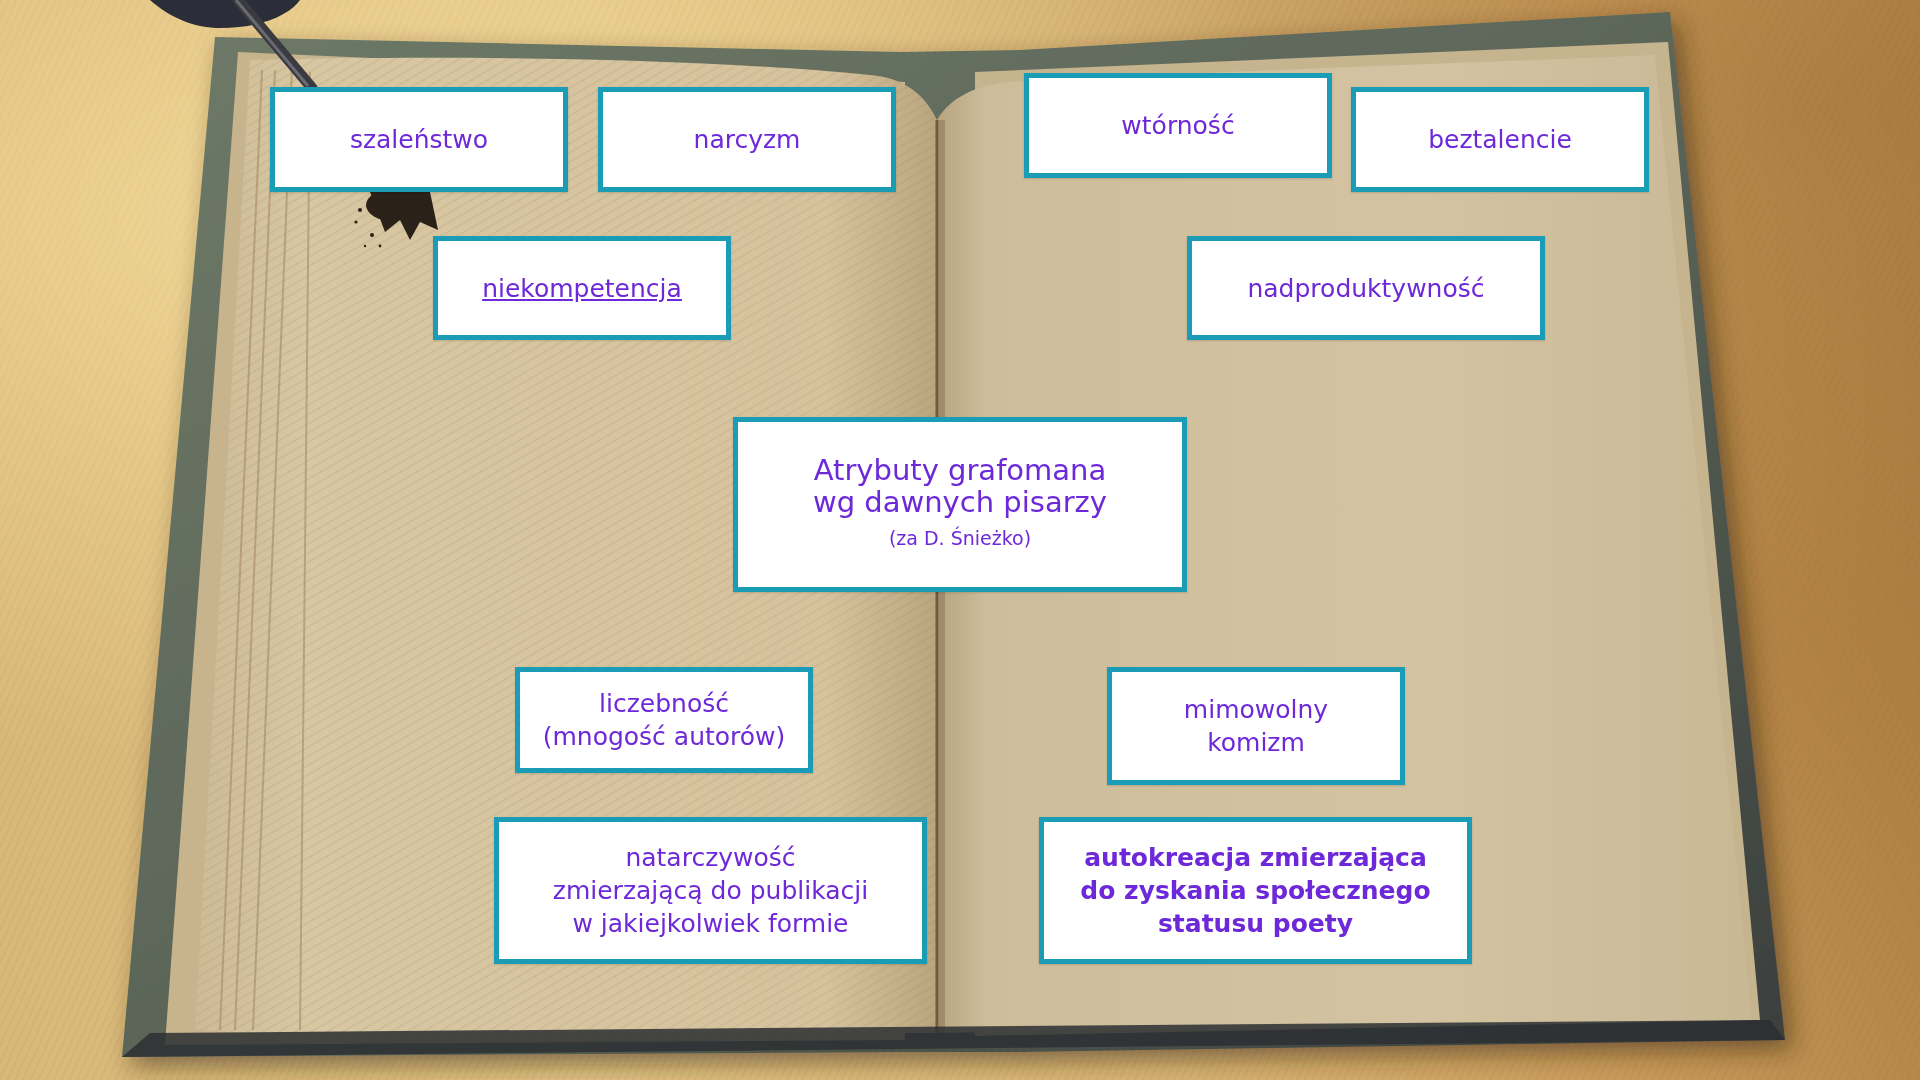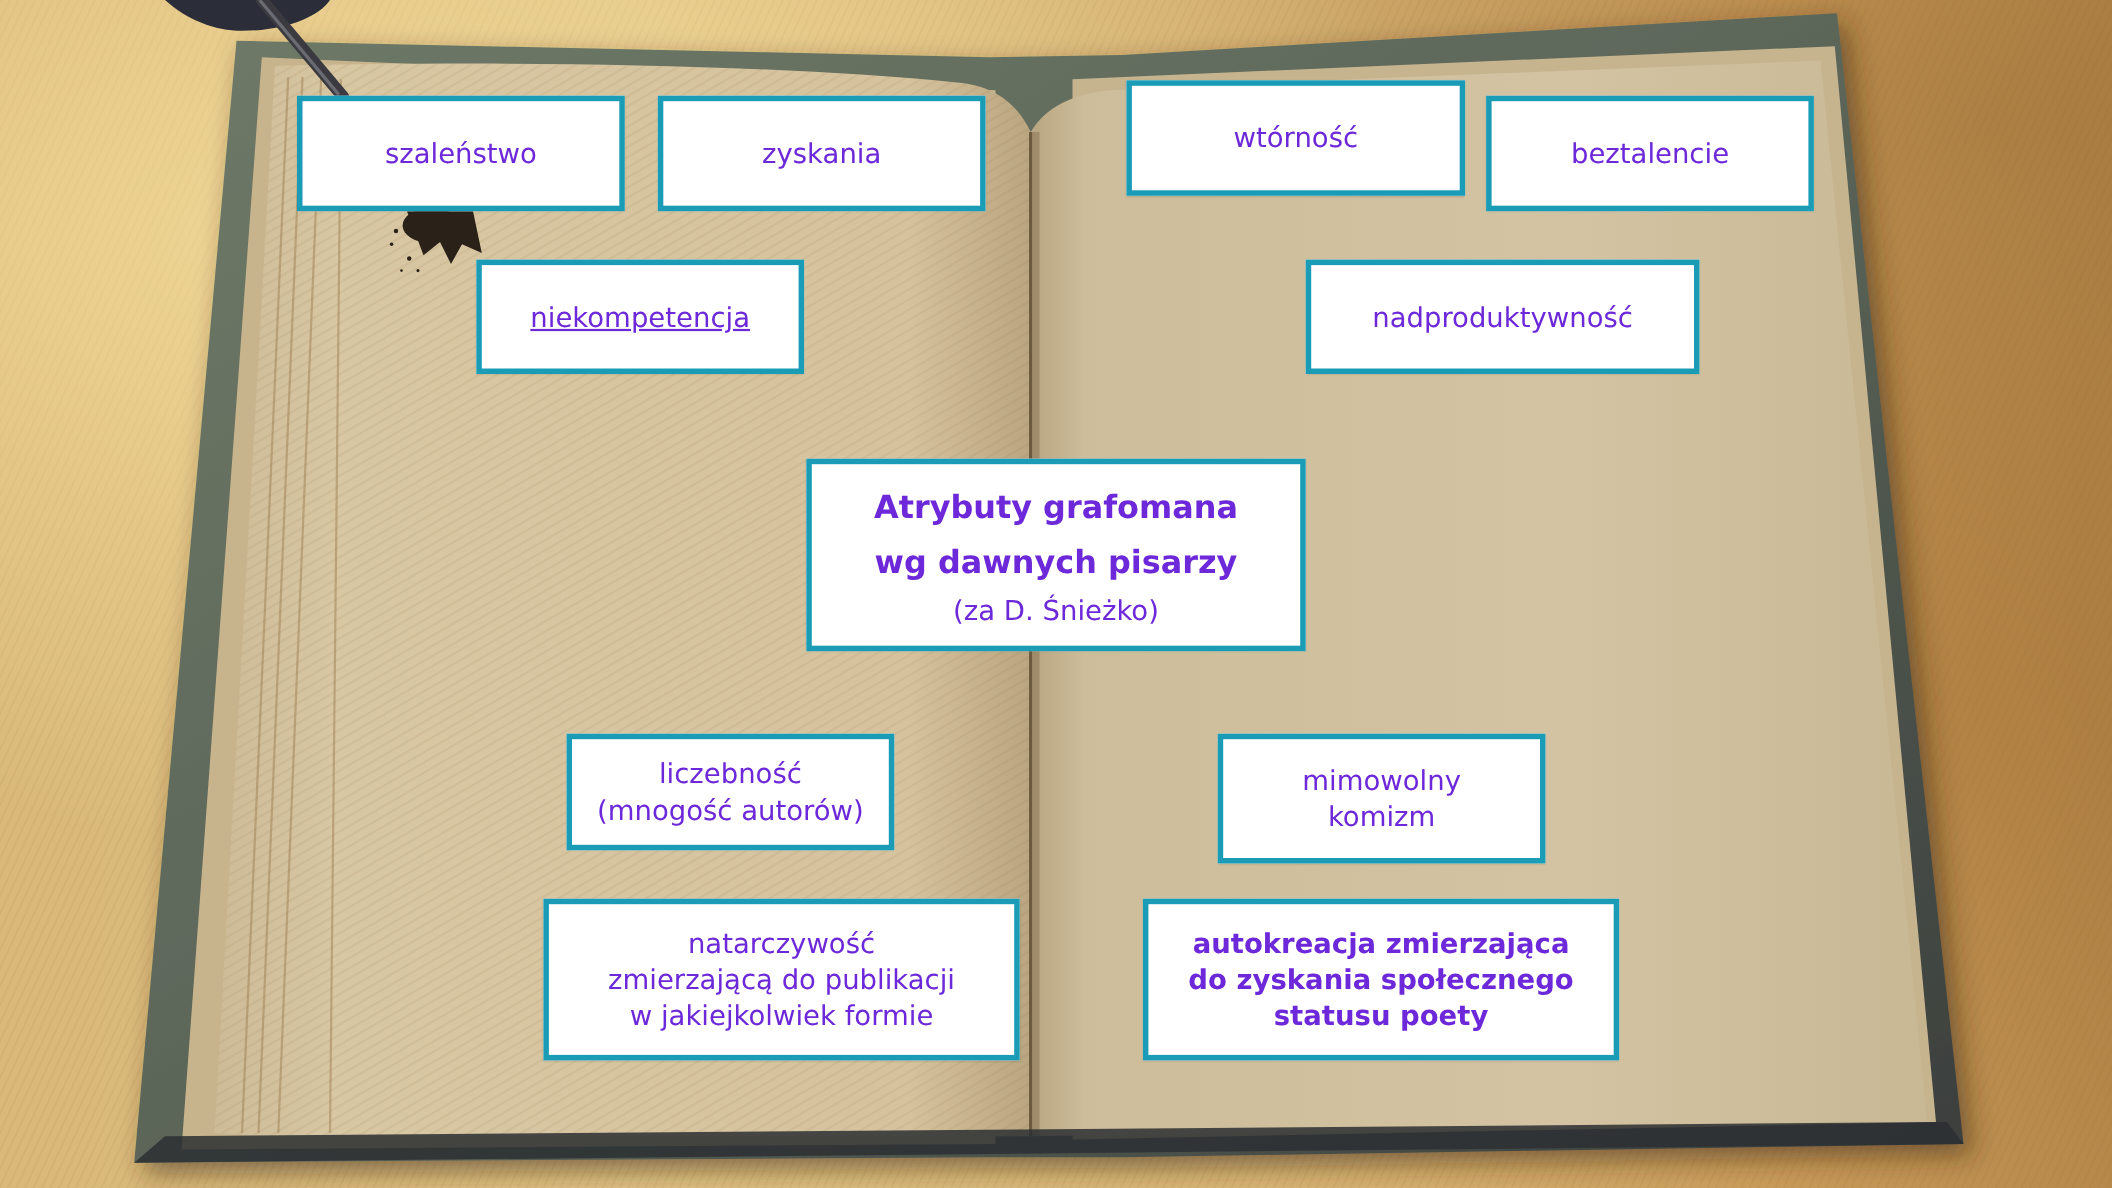--- a/index.html
+++ b/index.html
@@ -17,22 +17,22 @@
   .box {
     position:absolute; box-sizing:border-box;
     background:#ffffff; border:5px solid #1a9cb6;
     display:flex; align-items:center; justify-content:center;
     text-align:center; color:#6d28d9;
     font-size:25px; line-height:33px;
     box-shadow: 0 1px 2px rgba(0,0,0,0.15);
   }
   .box .txt { white-space:pre-line; }
   .center-box { flex-direction:column; }
-  .center-title { font-weight:bold; font-size:29px; line-height:50px; white-space:pre-line; }
-  .center-sub { font-size:25px; line-height:36px; margin-top:2px; }
+  .center-title { font-weight:normal; font-size:29px; line-height:32px; white-space:pre-line; }
+  .center-sub { font-size:19px; line-height:36px; margin-top:2px; }
 </style>
 </head>
 <body>
 
 <svg class="layer" viewBox="0 0 1920 1080" width="1920" height="1080">
   <defs>
     <linearGradient id="pageL" x1="0" y1="0" x2="1" y2="0">
       <stop offset="0" stop-color="#cdbb98"></stop>
       <stop offset="0.15" stop-color="#d8c7a3"></stop>
       <stop offset="0.85" stop-color="#d6c39e"></stop>
@@ -99,21 +99,21 @@
   </g>
 </svg>
 
 <div>
 
   <div class="box" style="left:270px; top:87px; width:298px; height:105px;">
     <span class="txt">szaleństwo</span>
   </div>
 
   <div class="box" style="left:598px; top:87px; width:298px; height:105px;">
-    <span class="txt">zyskania</span>
+    <span class="txt">narcyzm</span>
   </div>
 
   <div class="box" style="left:433px; top:236px; width:298px; height:104px;text-decoration:underline;">
     <span class="txt">niekompetencja</span>
   </div>
 
   <div class="box" style="left:1024px; top:73px; width:308px; height:105px;">
     <span class="txt">wtórność</span>
   </div>
 

